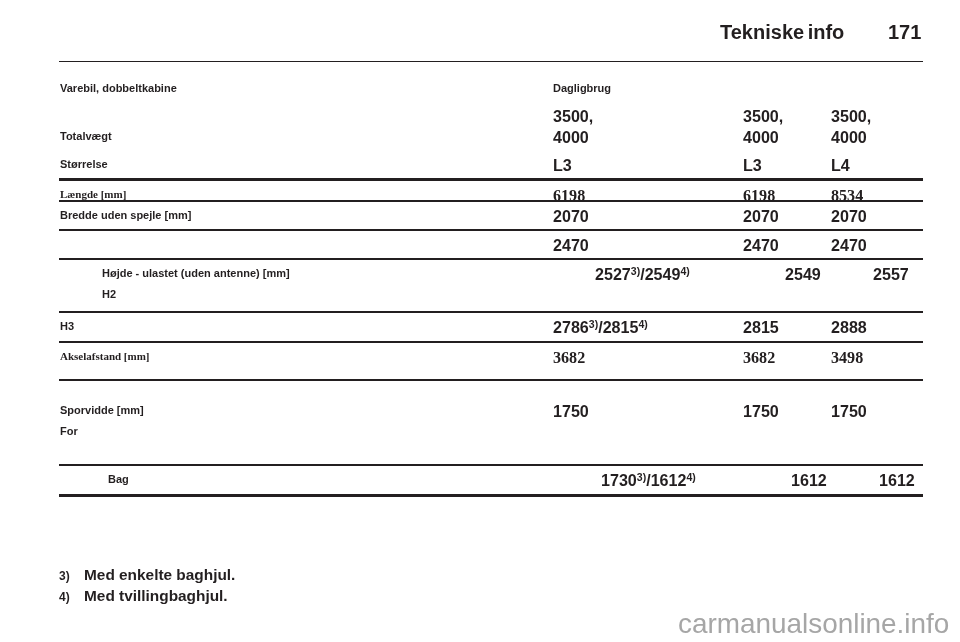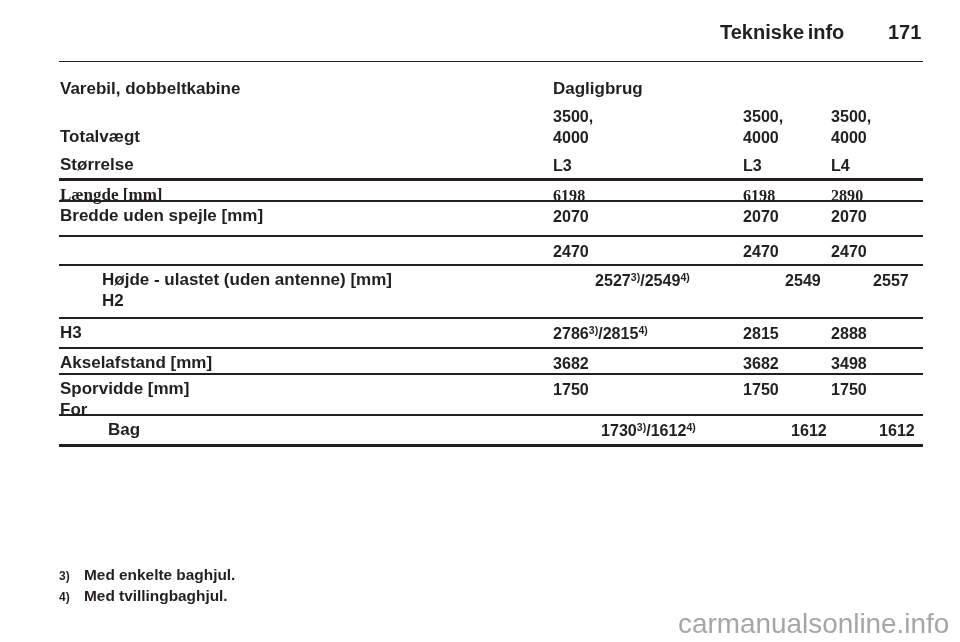--- a/index.html
+++ b/index.html
@@ -5,21 +5,21 @@
   html,body{margin:0;padding:0;}
   body{width:960px;height:642px;background:#ffffff;font-family:"Liberation Sans",sans-serif;color:#231f20;overflow:hidden;}
   .page{position:absolute;left:0;top:0;width:960px;height:642px;}
   .hdr-title{position:absolute;left:720px;top:21px;font-weight:bold;font-size:20px;word-spacing:-2px;}
   .hdr-page{position:absolute;left:888px;top:21px;font-weight:bold;font-size:20px;}
   .tbl{position:absolute;left:59px;top:60.9px;width:864px;}
   .rule{height:2px;background:#231f20;width:100%;}
   .rule.thin{height:1.5px;}
   .rule.thick{height:3px;}
   .row{position:relative;}
-  .cell{position:absolute;font-weight:bold;font-size:17px;line-height:19px;white-space:nowrap;}
+  .cell{position:absolute;font-weight:bold;font-size:11px;line-height:19px;white-space:nowrap;}
   .c0{left:1px;}
   .c1{left:494px;}
   .val{font-size:16.1px;line-height:21.3px;}
   .c2{left:684px;}
   .c3{left:772px;}
   sup{font-size:10.5px;vertical-align:baseline;position:relative;top:-5px;line-height:0;}
   .notes{position:absolute;left:59px;top:566px;}
   .note{position:relative;height:21px;}
   .note-mk{position:absolute;left:0px;top:3px;font-size:12px;font-weight:bold;}
   .note-tx{position:absolute;left:25px;top:0;font-size:15.4px;font-weight:bold;white-space:nowrap;}
@@ -53,24 +53,24 @@
       <div class="cell val c2" style="top:0px">L3</div>
       <div class="cell val c3" style="top:0px">L4</div>
     </div>
 
     <div class="rule thick"></div>
     <div id="body-rows">
         <div class="row" style="height: 19px; font-family: Liberation Serif, serif;">
           <div class="cell c0" style="top:4px">Længde [mm]</div>
           <div class="cell val c1" style="top:4px">6198</div>
           <div class="cell val c2" style="top:4px">6198</div>
-          <div class="cell val c3" style="top:4px">2890</div>
+          <div class="cell val c3" style="top:4px">8534</div>
         </div>
         <div class="rule"></div>
-        <div class="row" style="height: 33px;">
+        <div class="row" style="height: 27px;">
           <div class="cell c0" style="top:4px">Bredde uden spejle [mm]</div>
           <div class="cell val c1" style="top:4px">2070</div>
           <div class="cell val c2" style="top:4px">2070</div>
           <div class="cell val c3" style="top:4px">2070</div>
         </div>
         <div class="rule"></div>
         <div class="row" style="height: 27.5px;">
           <div class="cell val c1" style="top:4px">2470</div>
           <div class="cell val c2" style="top:4px">2470</div>
           <div class="cell val c3" style="top:4px">2470</div>
@@ -84,28 +84,28 @@
           <div class="cell val c3" style="top:4px">2557</div>
         </div>
         <div class="rule"></div>
         <div class="row" style="height: 28px;">
           <div class="cell c0" style="top:4px">H3</div>
           <div class="cell val c1" style="top:4px">2786<sup>3)</sup>/2815<sup>4)</sup></div>
           <div class="cell val c2" style="top:4px">2815</div>
           <div class="cell val c3" style="top:4px">2888</div>
         </div>
         <div class="rule"></div>
-        <div class="row" style="height: 24px;">
+        <div class="row" style="height: 36px; font-family: Liberation Serif, serif;">
           <div class="cell c0" style="top:4px">Akselafstand [mm]</div>
           <div class="cell val c1" style="top:4px">3682</div>
           <div class="cell val c2" style="top:4px">3682</div>
           <div class="cell val c3" style="top:4px">3498</div>
         </div>
         <div class="rule"></div>
-        <div class="row" style="height: 39px;">
+        <div class="row" style="height: 67px; margin-top: 16px;">
           <div class="cell c0" style="top:4px">Sporvidde [mm]</div>
           <div class="cell c0" style="top:25px">For</div>
           <div class="cell val c1" style="top:4px">1750</div>
           <div class="cell val c2" style="top:4px">1750</div>
           <div class="cell val c3" style="top:4px">1750</div>
         </div>
         <div class="rule"></div>
         <div class="row" style="height: 28.6px; margin-left: 48px;">
           <div class="cell c0" style="top:4px">Bag</div>
           <div class="cell val c1" style="top:4px">1730<sup>3)</sup>/1612<sup>4)</sup></div>

